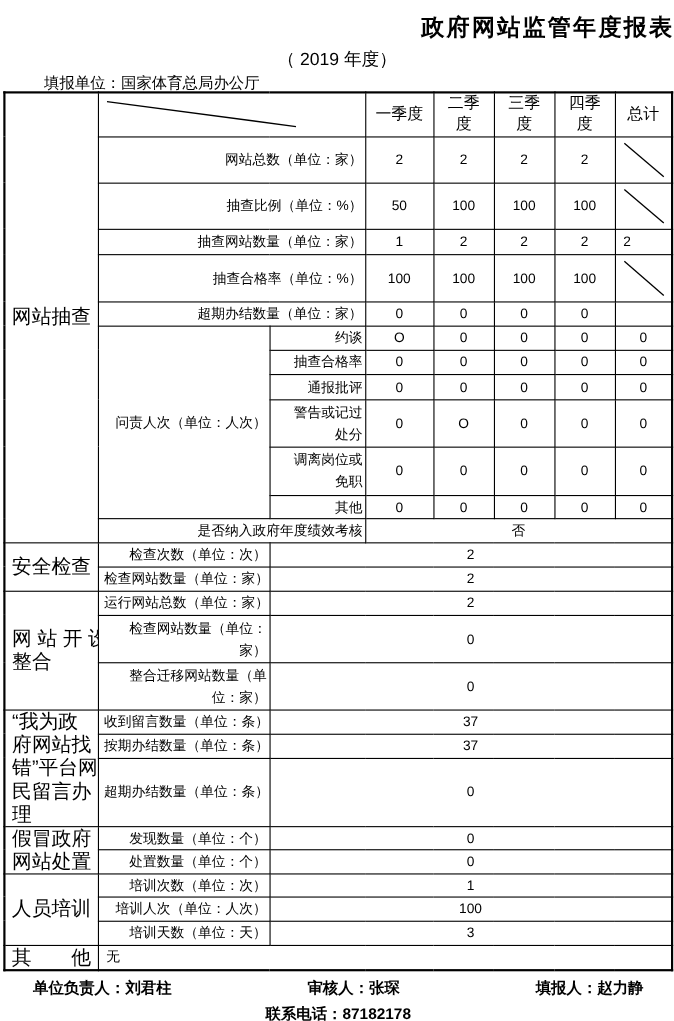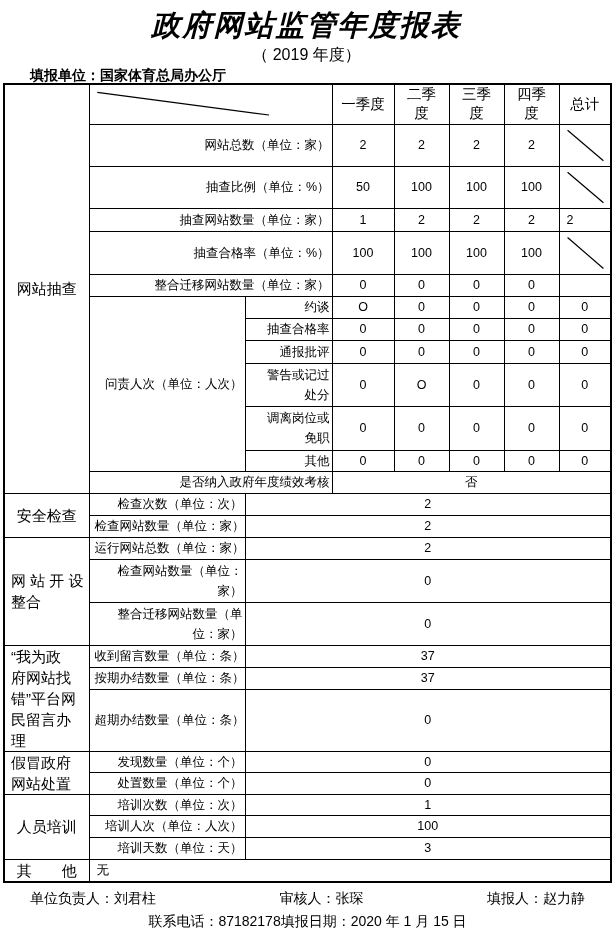--- a/index.html
+++ b/index.html
@@ -1,42 +1,41 @@
 <!DOCTYPE html>
 <html><head>
 <meta charset="utf-8">
 <style>
   * { box-sizing: border-box; margin: 0; padding: 0; }
   html, body { width: 613px; height: 928px; background: #fff; color: #000; overflow: hidden; }
   body { font-family: "Liberation Sans", "DejaVu Sans", sans-serif; }
 
   .page-title {
     margin-top: 8px;
-    text-align: center;
+    text-align: right;
     font-family: "Liberation Serif", "DejaVu Serif", serif;
-    font-size: 29px;
+    font-size: 21px;
     font-weight: bold;
     letter-spacing: 2px;
     line-height: 34px;
     white-space: pre;
-    font-style: italic;
   }
   .page-subtitle {
     margin-top: 4px;
     text-align: center;
     font-family: Liberation Sans, sans-serif;
     font-size: 16px;
     line-height: 18px;
     white-space: pre;
   }
   .reporting-unit {
     margin-top: 3px;
-    padding-left: 30px;
+    padding-left: 40px;
     font-size: 14px;
-    font-weight: bold;
+    font-weight: normal;
     line-height: 16px;
     white-space: pre;
   }
 
   table.report {
     margin-left: 3px;
     width: 607px;
     border-collapse: collapse;
     table-layout: fixed;
     border: 2px solid #000;
@@ -51,36 +50,36 @@
   }
   td.head {
     text-align: center;
     font-size: 14.5px;
     line-height: 19px;
     white-space: pre;
   }
   td.group {
     text-align: center;
     white-space: pre;
-    font-size: 15px;
+    font-size: 18px;
     line-height: 21px;
   }
   td.group.gleft { text-align: left; padding-left: 6px; }
   td.label {
     text-align: right;
     padding-left: 5px;
     padding-right: 2px;
     white-space: pre;
   }
   td.val { text-align: center; }
   td.val.vleft { text-align: left; padding-left: 7px; }
   td.diag { position: relative; }
   svg.diagline { position: absolute; left: 0; top: 0; width: 100%; height: 100%; display: block; }
 
-  .footer { padding: 0 28px 0 30px; font-size: 14px; font-weight: normal; }
+  .footer { padding: 0 28px 0 30px; font-size: 14px; font-weight: bold; }
   .footer-row { display: flex; justify-content: space-between; white-space: pre; }
   .footer-row.r1 { margin-top: 7px; line-height: 16px; }
   .footer-row.r2 { margin-top: 7px; line-height: 16px; justify-content: center; }
 </style>
 </head>
 <body>
 
 <div class="page-title">政府网站监管年度报表</div>
 <div class="page-subtitle">（ 2019 年度）</div>
 <div class="reporting-unit">填报单位：国家体育总局办公厅</div>
@@ -157,21 +156,21 @@
     <td class="val">100</td>
     <td class="val">100</td>
     <td class="diag">
       <svg class="diagline" viewBox="0 0 100 100" preserveAspectRatio="none">
             <line x1="15" y1="13" x2="86" y2="87" stroke="#000" stroke-width="1.2" vector-effect="non-scaling-stroke"></line>
           </svg>
     </td>
   </tr>
 
   <tr style="height:22px">
-    <td class="label" colspan="2">整合迁移网站数量（单位：家）</td>
+    <td class="label" colspan="2">超期办结数量（单位：家）</td>
     <td class="val">0</td>
     <td class="val">0</td>
     <td class="val">0</td>
     <td class="val">0</td>
     <td class="val"></td>
   </tr>
 
   <tr style="height:22px">
     <td class="label" rowspan="6">问责人次（单位：人次）</td>
     <td class="label">约谈</td>
@@ -312,15 +311,14 @@
   </table>
 
 <div class="footer">
   <div class="footer-row r1">
     <span>单位负责人：刘君柱</span>
     <span>审核人：张琛</span>
     <span>填报人：赵力静</span>
   </div>
   <div class="footer-row r2">
     <span>联系电话：87182178</span>
-    <span>填报日期：2020 年 1 月 15 日</span>
   </div>
 </div>
 
 </body></html>

